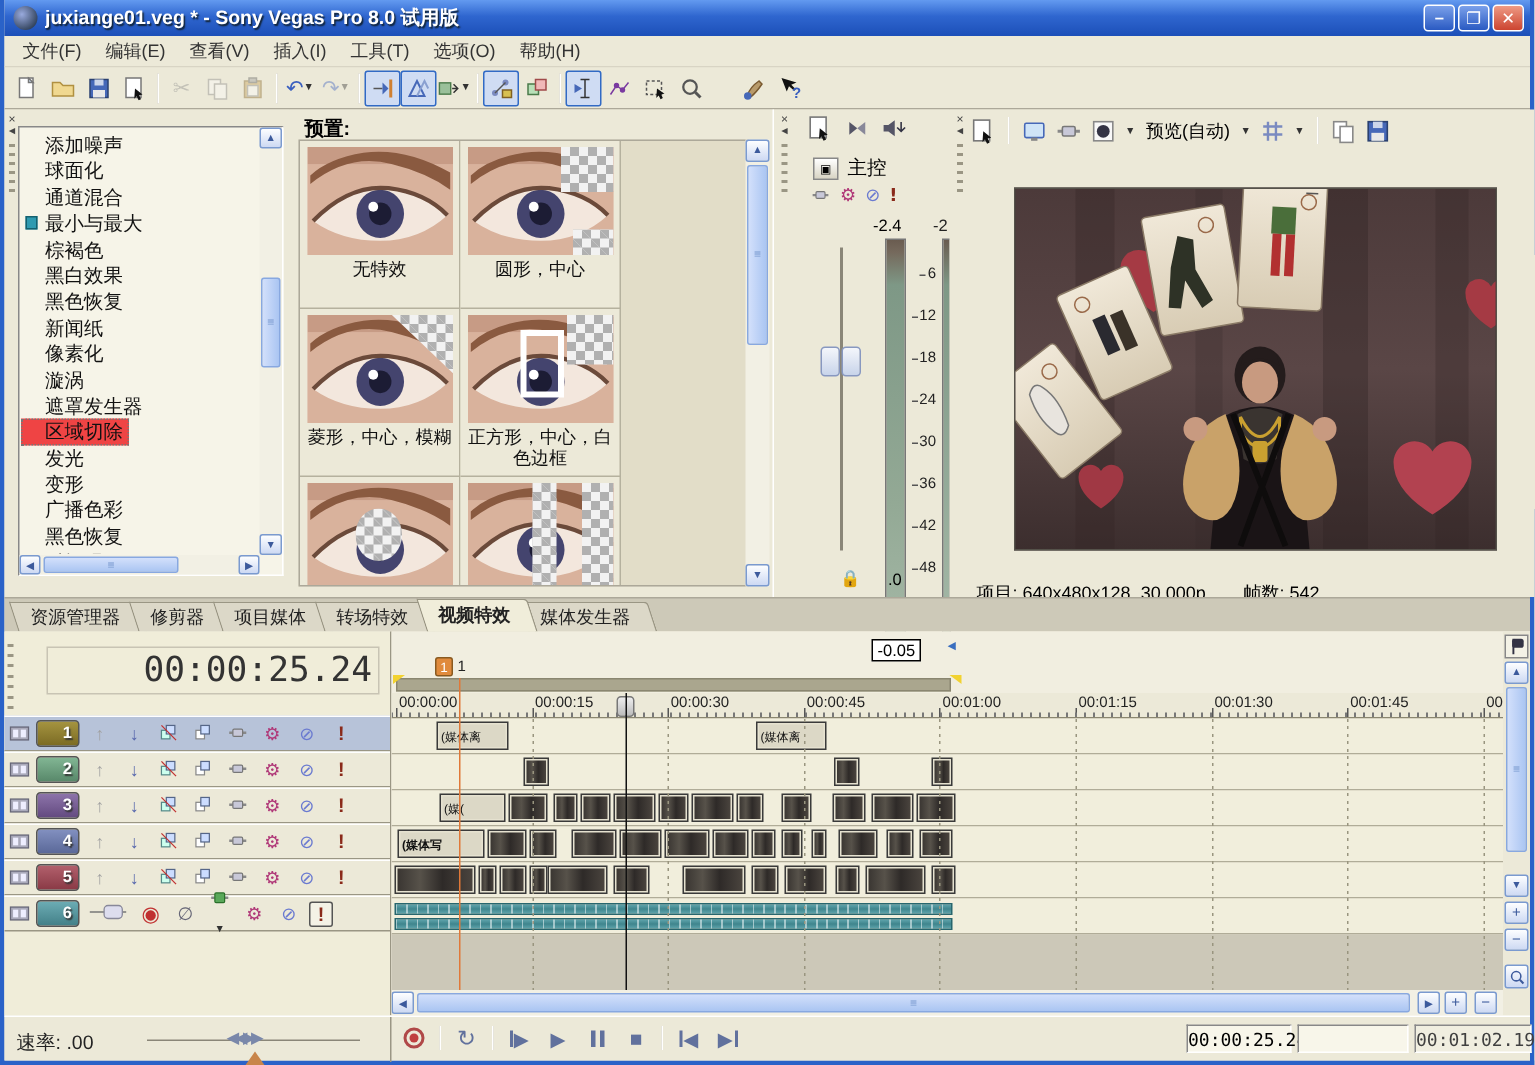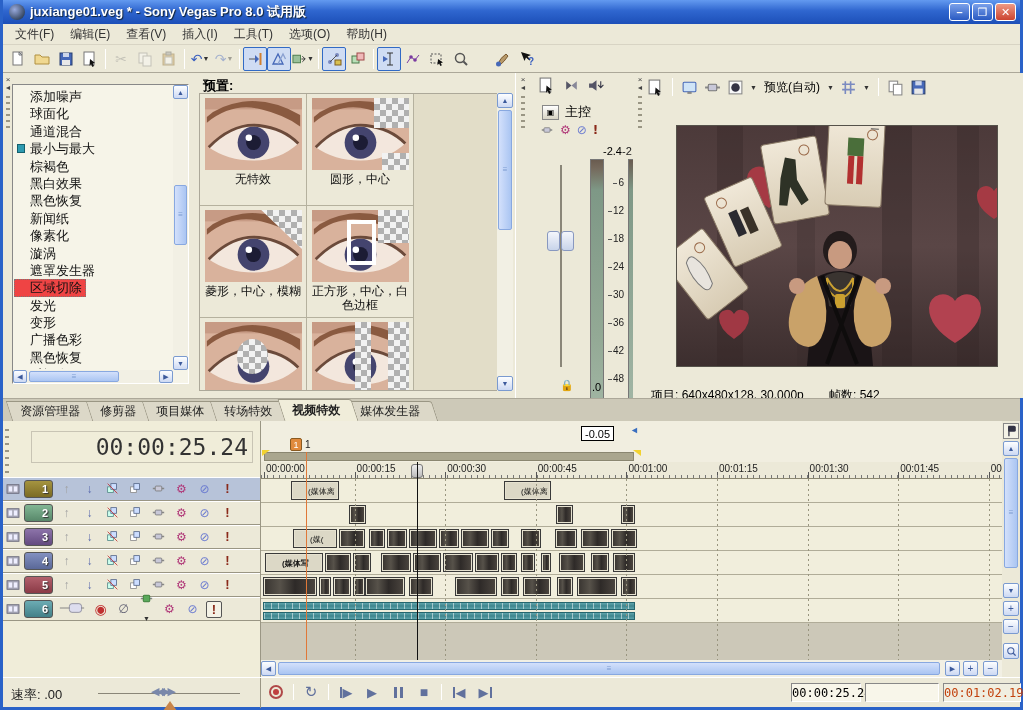--- a/index.html
+++ b/index.html
@@ -56,21 +56,21 @@
 .plabel{position:absolute;left:0;right:0;top:78px;text-align:center;font-size:12px;line-height:14px;color:#111;padding:0 2px}
 
 #mixerpane{position:absolute;left:512px;top:73px;width:118px;height:325px;background:#ece9d8;border-left:1px solid #fff}
 .mtool{position:absolute;left:22px;top:4px;display:flex;gap:8px;align-items:center}
 .mtool svg{width:17px;height:17px}
 #masterrow{position:absolute;left:26px;top:30px;display:flex;align-items:center;gap:6px}
 #masterbtn{width:17px;height:15px;border:1px solid #888;background:linear-gradient(#fff,#d8d4c4);display:flex;align-items:center;justify-content:center;font-size:8px}
 #masterlabel{font-size:13px}
 #mfxrow{position:absolute;left:24px;top:50px;display:flex;gap:6px;align-items:center}
 #mfxrow .glyph{font-size:12px}
-#mpeak{position:absolute;left:66px;top:72px;width:40px;text-align:right;font-size:11px}
+#mpeak{position:absolute;left:66px;top:72px;width:40px;text-align:left;font-size:11px}
 #mpeak2{position:absolute;left:106px;top:72px;font-size:11px;color:#222}
 #fader{position:absolute;left:44px;top:92px;width:2px;height:202px;background:#8a8678}
 #faderhandle{position:absolute;left:31px;top:158px;width:27px;height:20px;display:flex;gap:1px}
 #faderhandle div{flex:1;background:linear-gradient(180deg,#f4f6fb,#c8d4ea);border:1px solid #8898c0;border-radius:3px}
 #meter{position:absolute;left:74px;top:86px;width:14px;height:294px;background:linear-gradient(180deg,#6a5c50 0,#75695c 8px,#7e9886 30px,#93a995 60%,#a9bcab 100%);border:1px solid #777}
 #meter2{position:absolute;left:112px;top:86px;width:6px;height:294px;background:linear-gradient(180deg,#6a5c50 0,#7e9886 30px,#a9bcab 100%);border:1px solid #777}
 #meterscale{position:absolute;left:89px;top:86px;width:22px;height:294px;font-size:10px;color:#222}
 .mnum{position:absolute;right:3px}
 .mnum:before{content:"";position:absolute;left:-5px;top:6px;width:4px;height:1px;background:#555}
 #mlock{position:absolute;left:44px;top:306px;font-size:11px;color:#444}
@@ -120,21 +120,21 @@
 .rlab{position:absolute;top:1px;font-size:10px;color:#222;white-space:nowrap}
 .rtick{position:absolute;bottom:0;width:1px;height:6px;background:#555}
 #rulerticks{position:absolute;left:0;bottom:0;right:0;height:3px;background:repeating-linear-gradient(90deg,#777 0 1px,transparent 1px 6px)}
 #scrub{position:absolute;left:150px;top:43px;width:12px;height:14px;background:linear-gradient(180deg,#eee,#bbb);border:1px solid #777;border-radius:3px}
 #trackarea{position:absolute;left:0;top:58px;right:18px;height:144px}
 .tlrow{position:absolute;left:0;right:0;height:24px;background:#f1eedc;border-bottom:1px solid #b0ac98}
 #belowtracks{position:absolute;left:0;top:202px;right:18px;height:39px;background:#ccc8b8}
 .gridline{position:absolute;top:58px;height:183px;width:1px;background:repeating-linear-gradient(180deg,#99957f 0 2px,transparent 2px 5px)}
 .clip{position:absolute;top:2px;height:19px;background:#e6e2d0;border:1px solid #3a3a3a;overflow:hidden}
 .clip .dk{position:absolute;inset:1px;background:linear-gradient(90deg,#3a3632,#57524a 30%,#2e2a28 60%,#4a443e)}
-.clip .lb{position:absolute;inset:1px;background:#dcd8c6;font-size:8px;line-height:17px;color:#111;white-space:nowrap;padding-left:15px}
+.clip .lb{position:absolute;inset:1px;background:#dcd8c6;font-size:8px;line-height:17px;color:#111;white-space:nowrap;padding-left:1px}
 .abar{position:absolute;height:8px;background:linear-gradient(180deg,#5fa4ac,#3f858d 50%,#5fa4ac);border:1px solid #27666e}
 .abar:after{content:"";position:absolute;inset:0;background:repeating-linear-gradient(90deg,rgba(255,255,255,.5) 0 1px,transparent 1px 7px)}
 #cursor-orange{position:absolute;left:45px;top:31px;width:1px;height:210px;background:#e07838}
 #cursor-play{position:absolute;left:156px;top:41px;width:1px;height:200px;background:#111}
 
 #vscrollcol{position:absolute;right:0;top:0;width:18px;bottom:0;background:#ece9d8}
 #markertoolbtn{position:absolute;right:1px;top:2px;width:16px;height:16px;border:1px solid #888;background:#f4f2e6;display:flex;align-items:center;justify-content:center}
 #markertoolbtn svg{width:11px;height:12px}
 
 #hscrollrow{position:absolute;left:0;right:18px;bottom:0;height:17px;background:#f2f0e4}
@@ -1054,16 +1054,16 @@
           <span class="bar" style="width:2px;margin-right:1px"></span>
           <span class="tri">◀</span>
         </div>
       <div class="pbtn">
           <span class="tri">▶</span>
           <span class="bar" style="width:2px;margin-left:1px"></span>
         </div>
     </div>
     <div class="tbox" style="left:788px;width:70px">00:00:25.24</div>
     <div class="tbox" style="left:862px;width:74px"></div>
-    <div class="tbox" style="left:940px;width:78px;color:#c2410c;background:#f0eee0">00:01:02.19</div>
+    <div class="tbox" style="left:940px;width:78px;color:#404040;background:#f0eee0">00:01:02.19</div>
   </div>
 
 </div>
 
 </body></html>

